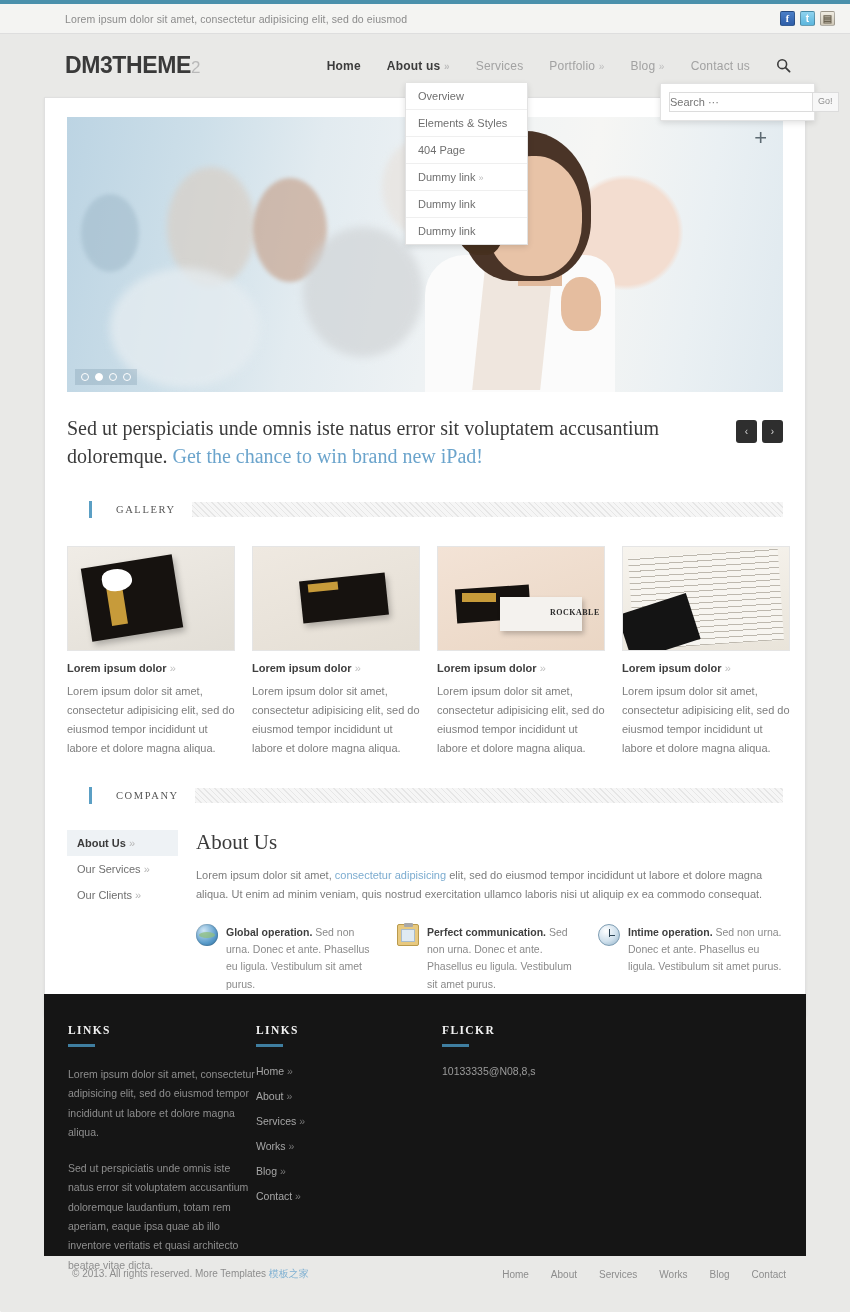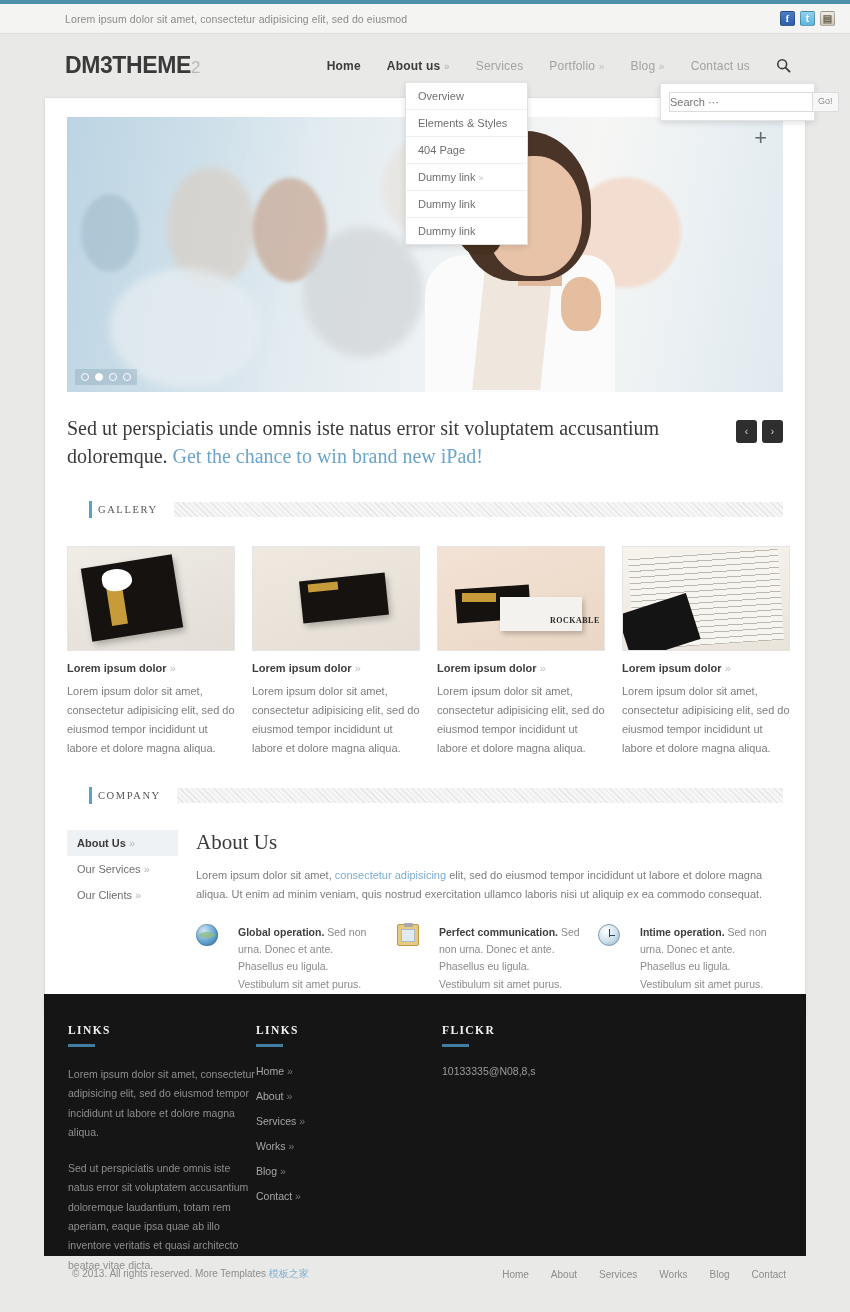--- a/index.html
+++ b/index.html
@@ -154,21 +154,21 @@
     width: 21px; height: 23px; background: #2e2e2e; border-radius: 3px;
     color: #d7d7d7; font-size: 10px; display: flex;
     align-items: center; justify-content: center; cursor: pointer;
   }
 
   
   .sec-head { display: flex; align-items: center; margin: 30px 0 0 0; }
   .sec-bar { width: 3px; height: 17px; background: #5b9fc4; margin-left: 44px; }
   .sec-title {
     font-family: "Liberation Serif", serif; font-size: 10.5px;
-    letter-spacing: 1.6px; color: #555; margin-left: 6px; white-space: nowrap;
+    letter-spacing: 1.6px; color: #555; margin-left: 24px; white-space: nowrap;
   }
   .sec-rule {
     flex: 1; height: 15px; margin-left: 16px; margin-right: 22px;
     background: repeating-linear-gradient(45deg,#e6e6e6 0 1px,#f6f6f6 1px 4px);
   }
 
   
   .gallery { display: flex; gap: 17px; margin: 28px 22px 0 22px; }
   .g-card { width: 168px; }
   .g-img { width: 168px; height: 105px; border: 1px solid #e5e5e5; position: relative; overflow:hidden;}
@@ -177,21 +177,21 @@
   .g3{background:linear-gradient(160deg,#f3e3d6,#ead6c4);}
   .g-book{position:absolute; background:#16120f;}
   .gi1 .g-book{left:18px; top:14px; width:92px;height:74px; transform:rotate(-9deg); box-shadow:2px 4px 6px rgba(0,0,0,.25);}
   .gi1 .gold{position:absolute; left:40px; top:26px; width:16px;height:52px;background:#c79b3a;transform:rotate(-9deg);}
   .gi1 .cat{position:absolute; left:34px; top:22px; width:30px;height:22px;background:#fff;border-radius:40% 60% 50% 50%;transform:rotate(-9deg);}
   .gi2 .g-book{left:48px; top:30px; width:86px;height:42px;transform:rotate(-6deg);box-shadow:2px 4px 6px rgba(0,0,0,.25);}
   .gi2 .gold{position:absolute; left:55px; top:36px; width:30px;height:8px;background:#c79b3a;transform:rotate(-6deg);}
   .gi3 .g-book{left:18px; top:40px; width:74px;height:34px;transform:rotate(-4deg);}
   .gi3 .gold{position:absolute; left:24px; top:46px; width:34px;height:9px;background:#c79b3a;}
   .gi3 .whitebox{position:absolute; left:62px; top:50px; width:82px;height:34px;background:#f4f2ee;box-shadow:2px 3px 5px rgba(0,0,0,.22);}
-  .gi3 .whitebox b{position:absolute; left:10px;top:19px;font-size:8px;color:#2b2b2b;font-family:"Liberation Serif",serif;letter-spacing:.5px;padding-left:40px;}
+  .gi3 .whitebox b{position:absolute; left:10px;top:11px;font-size:8px;color:#2b2b2b;font-family:"Liberation Serif",serif;letter-spacing:.5px;padding-left:40px;}
   .g4{background:linear-gradient(170deg,#f7f4ee,#e9e4da); }
   .gi4 .pg{position:absolute; left:8px; top:6px; width:150px;height:92px;background:#f7f5f0;
       background-image:repeating-linear-gradient(0deg,#bdb8ae 0 1px,transparent 1px 6px); transform:rotate(-4deg);}
   .gi4 .dark{position:absolute; left:0px; top:56px; width:72px;height:48px;background:#141414;transform:rotate(-18deg);}
   .g-title { margin-top: 11px; font-size: 11px; font-weight: bold; color: #3f3f3f; }
   .g-title .caret { color: #c0c0c0; font-weight: normal; }
   .g-desc { margin-top: 8px; font-size: 11px; line-height: 1.72; color: #7d7d7d; }
 
   
   .company { display: flex; margin: 26px 22px 0 22px; padding-bottom: 4px;}
@@ -202,21 +202,21 @@
   .side-item.active { background: #eef2f5; color: #3b3b3b; font-weight: bold; }
   .side-item .caret { color: #b6b6b6; font-weight: normal; }
   .about { flex: 1; margin-left: 18px; }
   .about h2 {
     font-family: "Liberation Serif", serif; font-weight: normal;
     font-size: 21px; color: #3b3b3b; margin-bottom: 11px;
   }
   .about p { font-size: 11px; line-height: 1.7; color: #7d7d7d; }
   .about p a { color: #7cacd0; text-decoration: none; }
   .features { display: flex; gap: 16px; margin-top: 20px; }
-  .feature { display: flex; gap: 20px; width: 185px; }
+  .feature { display: flex; gap: 8px; width: 185px; }
   .f-ico { width: 22px; height: 22px; flex: 0 0 22px; position: relative; }
   .ic-globe{border-radius:50%;background:radial-gradient(circle at 35% 30%,#cfe6f5,#5a9ccb 60%,#2e6f9e);box-shadow:inset 0 0 2px rgba(0,0,0,.4);}
   .ic-globe:after{content:"";position:absolute;left:3px;top:8px;width:16px;height:6px;background:#8fbf7e;opacity:.75;border-radius:50%;}
   .ic-clip{background:#e8c97f;border:1px solid #b99a4d;border-radius:2px;}
   .ic-clip:after{content:"";position:absolute;left:3px;top:4px;right:3px;bottom:3px;background:#dfeaf2;border:1px solid #a9bccb;}
   .ic-clip:before{content:"";position:absolute;left:6px;top:-2px;width:9px;height:4px;background:#a8a8a8;border-radius:1px;z-index:2;}
   .ic-clock{border-radius:50%;background:radial-gradient(circle at 35% 30%,#fff,#cfe0ec 55%,#8fb0c7);border:1px solid #7e9db3;}
   .ic-clock:after{content:"";position:absolute;left:10px;top:4px;width:1px;height:8px;background:#2d4454;}
   .ic-clock:before{content:"";position:absolute;left:10px;top:10px;width:6px;height:1px;background:#2d4454;}
   .f-text { font-size: 10.5px; line-height: 1.65; color: #8a8a8a; }

